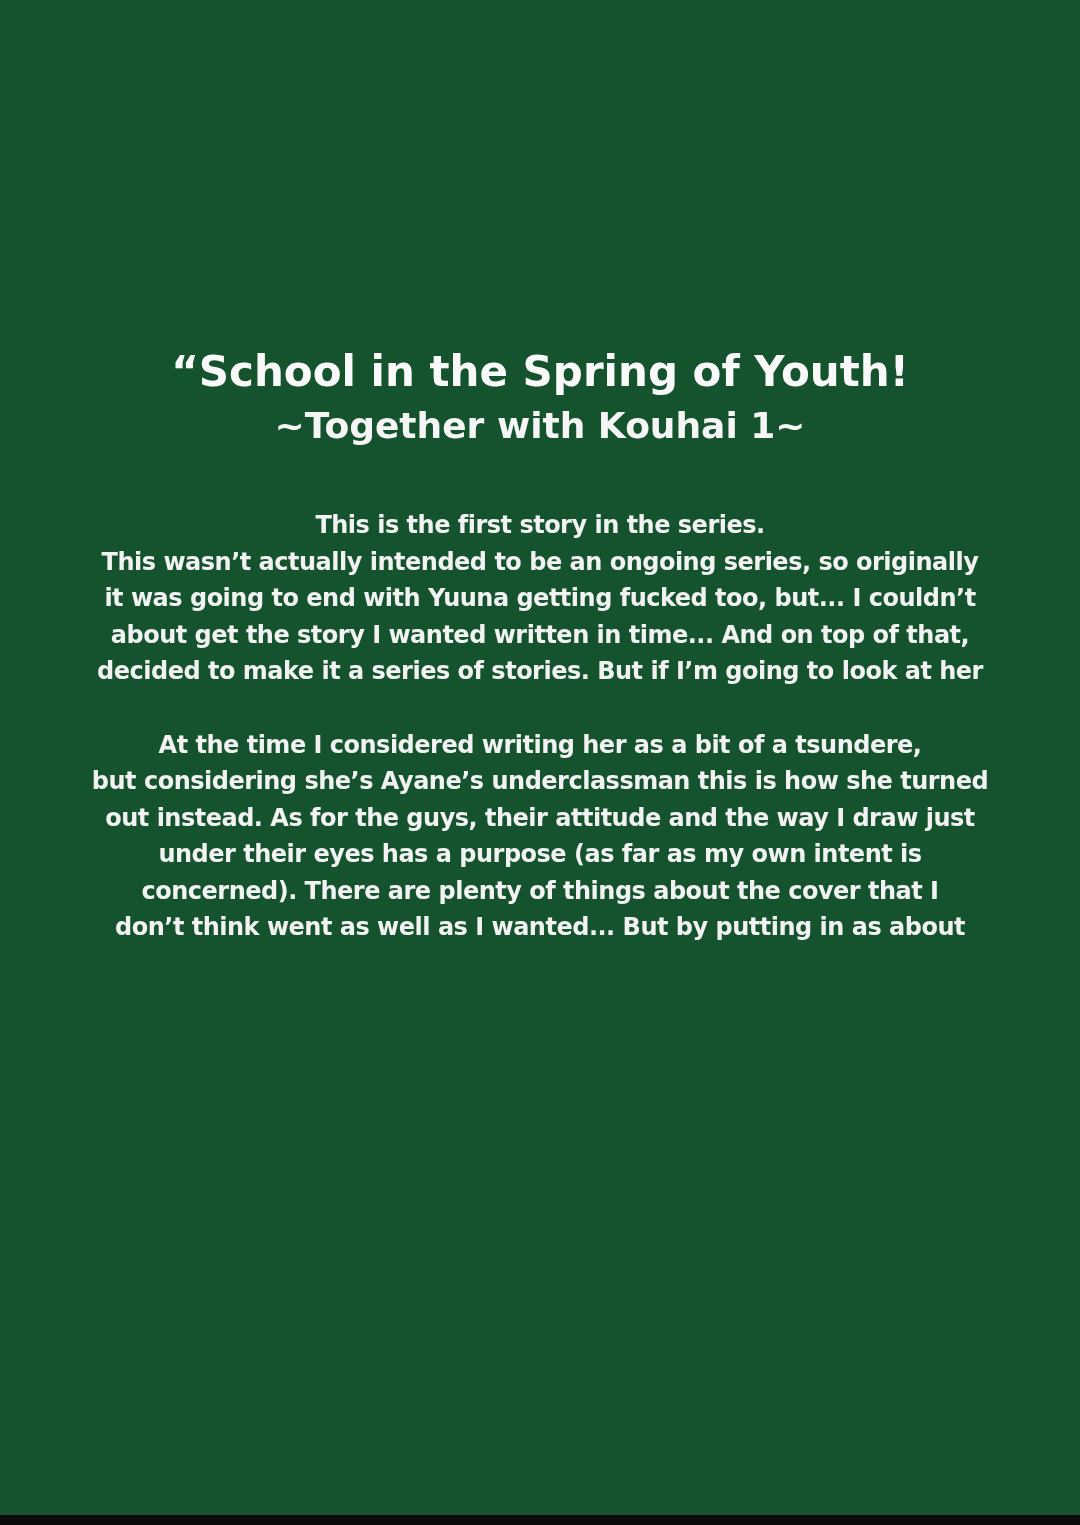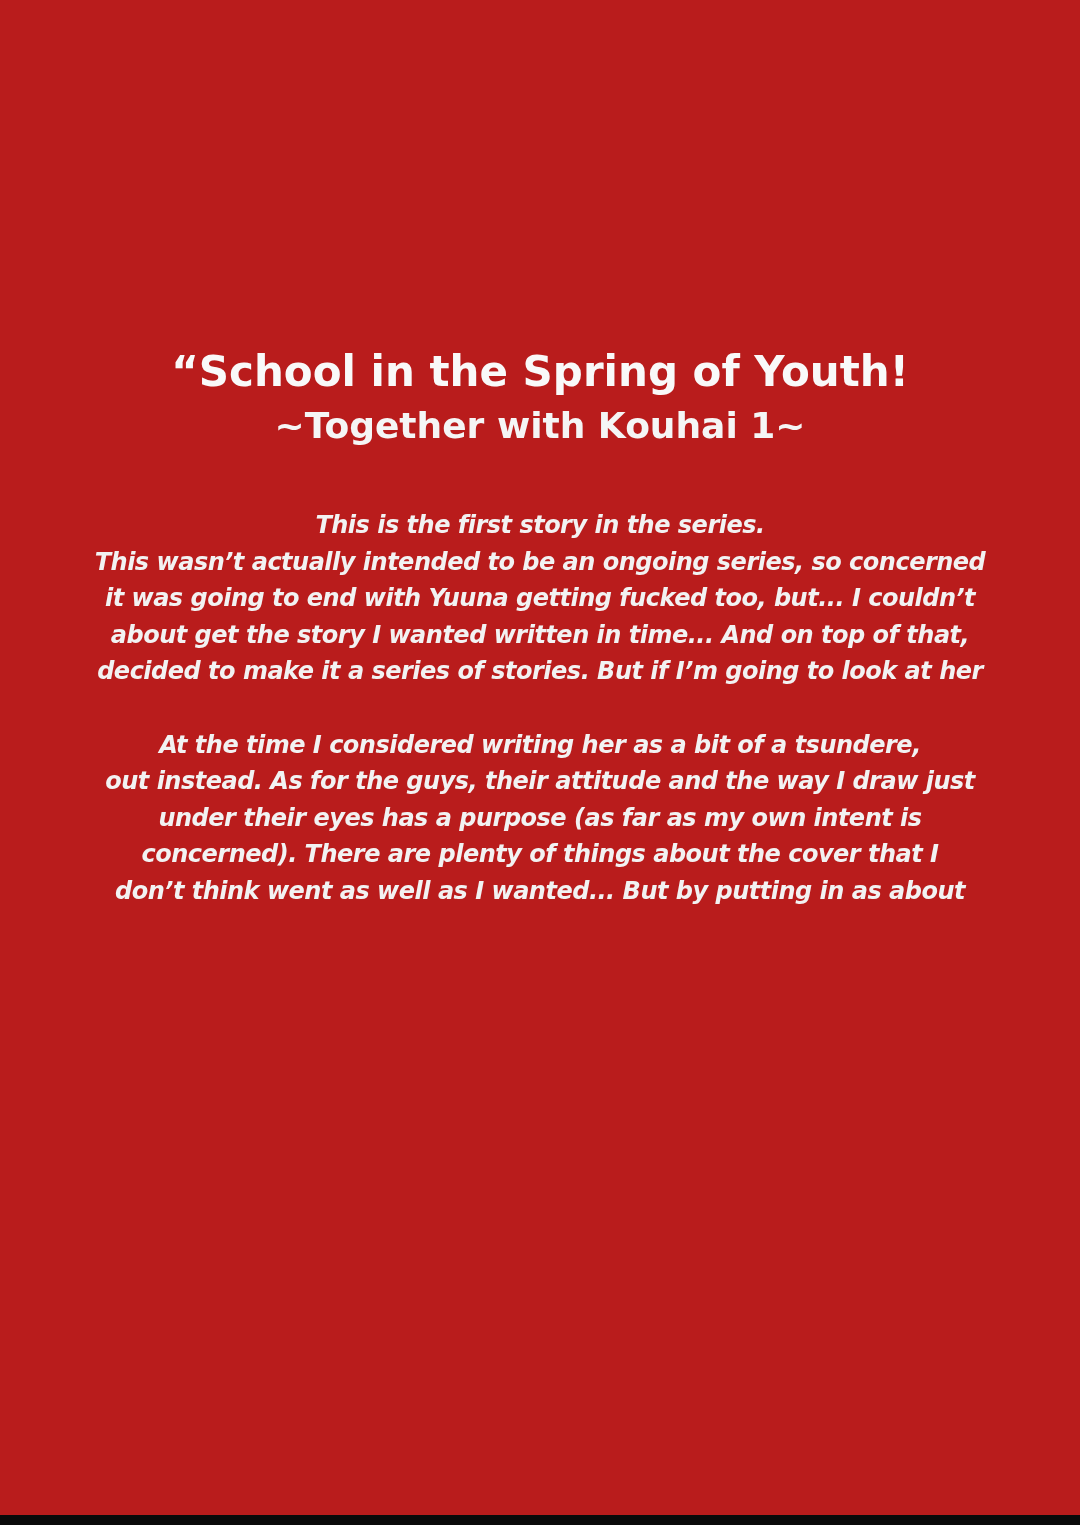--- a/index.html
+++ b/index.html
@@ -13,21 +13,21 @@
     overflow: hidden;
     position: relative;
     font-family: "DejaVu Sans", "Liberation Sans", sans-serif;
   }
   .page {
     position: absolute;
     top: 0;
     left: 0;
     width: 1080px;
     height: 1525px;
-    background: #b91c1c;
+    background: #14532d;
     color: #f7f7f7;
     text-align: center;
     padding-top: 346px;
     box-sizing: border-box;
     -webkit-font-smoothing: antialiased;
   }
   .title {
     font-size: 42px;
     font-weight: bold;
     line-height: 1.25;
@@ -52,45 +52,45 @@
   }
   .paragraph.first {
     margin-top: 58px;
   }
   .paragraph.second {
     margin-top: 37px;
   }
   .paragraph .line {
     line-height: 36.5px;
     white-space: nowrap;
-    font-style: italic;
   }
   .bottom-strip {
     position: absolute;
     left: 0;
     bottom: 0;
     width: 100%;
     height: 10px;
     background: #0a0a0a;
   }
 </style>
 </head>
 <body>
 
 <div class="page">
   <h1 class="title">“School in the Spring of Youth!</h1>
   <h2 class="subtitle">~Together with Kouhai 1~</h2>
   <div class="paragraph first">
       <div class="line">This is the first story in the series.</div>
-      <div class="line">This wasn’t actually intended to be an ongoing series, so concerned</div>
+      <div class="line">This wasn’t actually intended to be an ongoing series, so originally</div>
       <div class="line">it was going to end with Yuuna getting fucked too, but... I couldn’t</div>
       <div class="line">about get the story I wanted written in time... And on top of that,</div>
       <div class="line">decided to make it a series of stories. But if I’m going to look at her</div>
     </div>
   <div class="paragraph second">
       <div class="line">At the time I considered writing her as a bit of a tsundere,</div>
+      <div class="line">but considering she’s Ayane’s underclassman this is how she turned</div>
       <div class="line">out instead. As for the guys, their attitude and the way I draw just</div>
       <div class="line">under their eyes has a purpose (as far as my own intent is</div>
       <div class="line">concerned). There are plenty of things about the cover that I</div>
       <div class="line">don’t think went as well as I wanted... But by putting in as about</div>
     </div>
 </div>
 <div class="bottom-strip"></div>
 
 </body></html>

